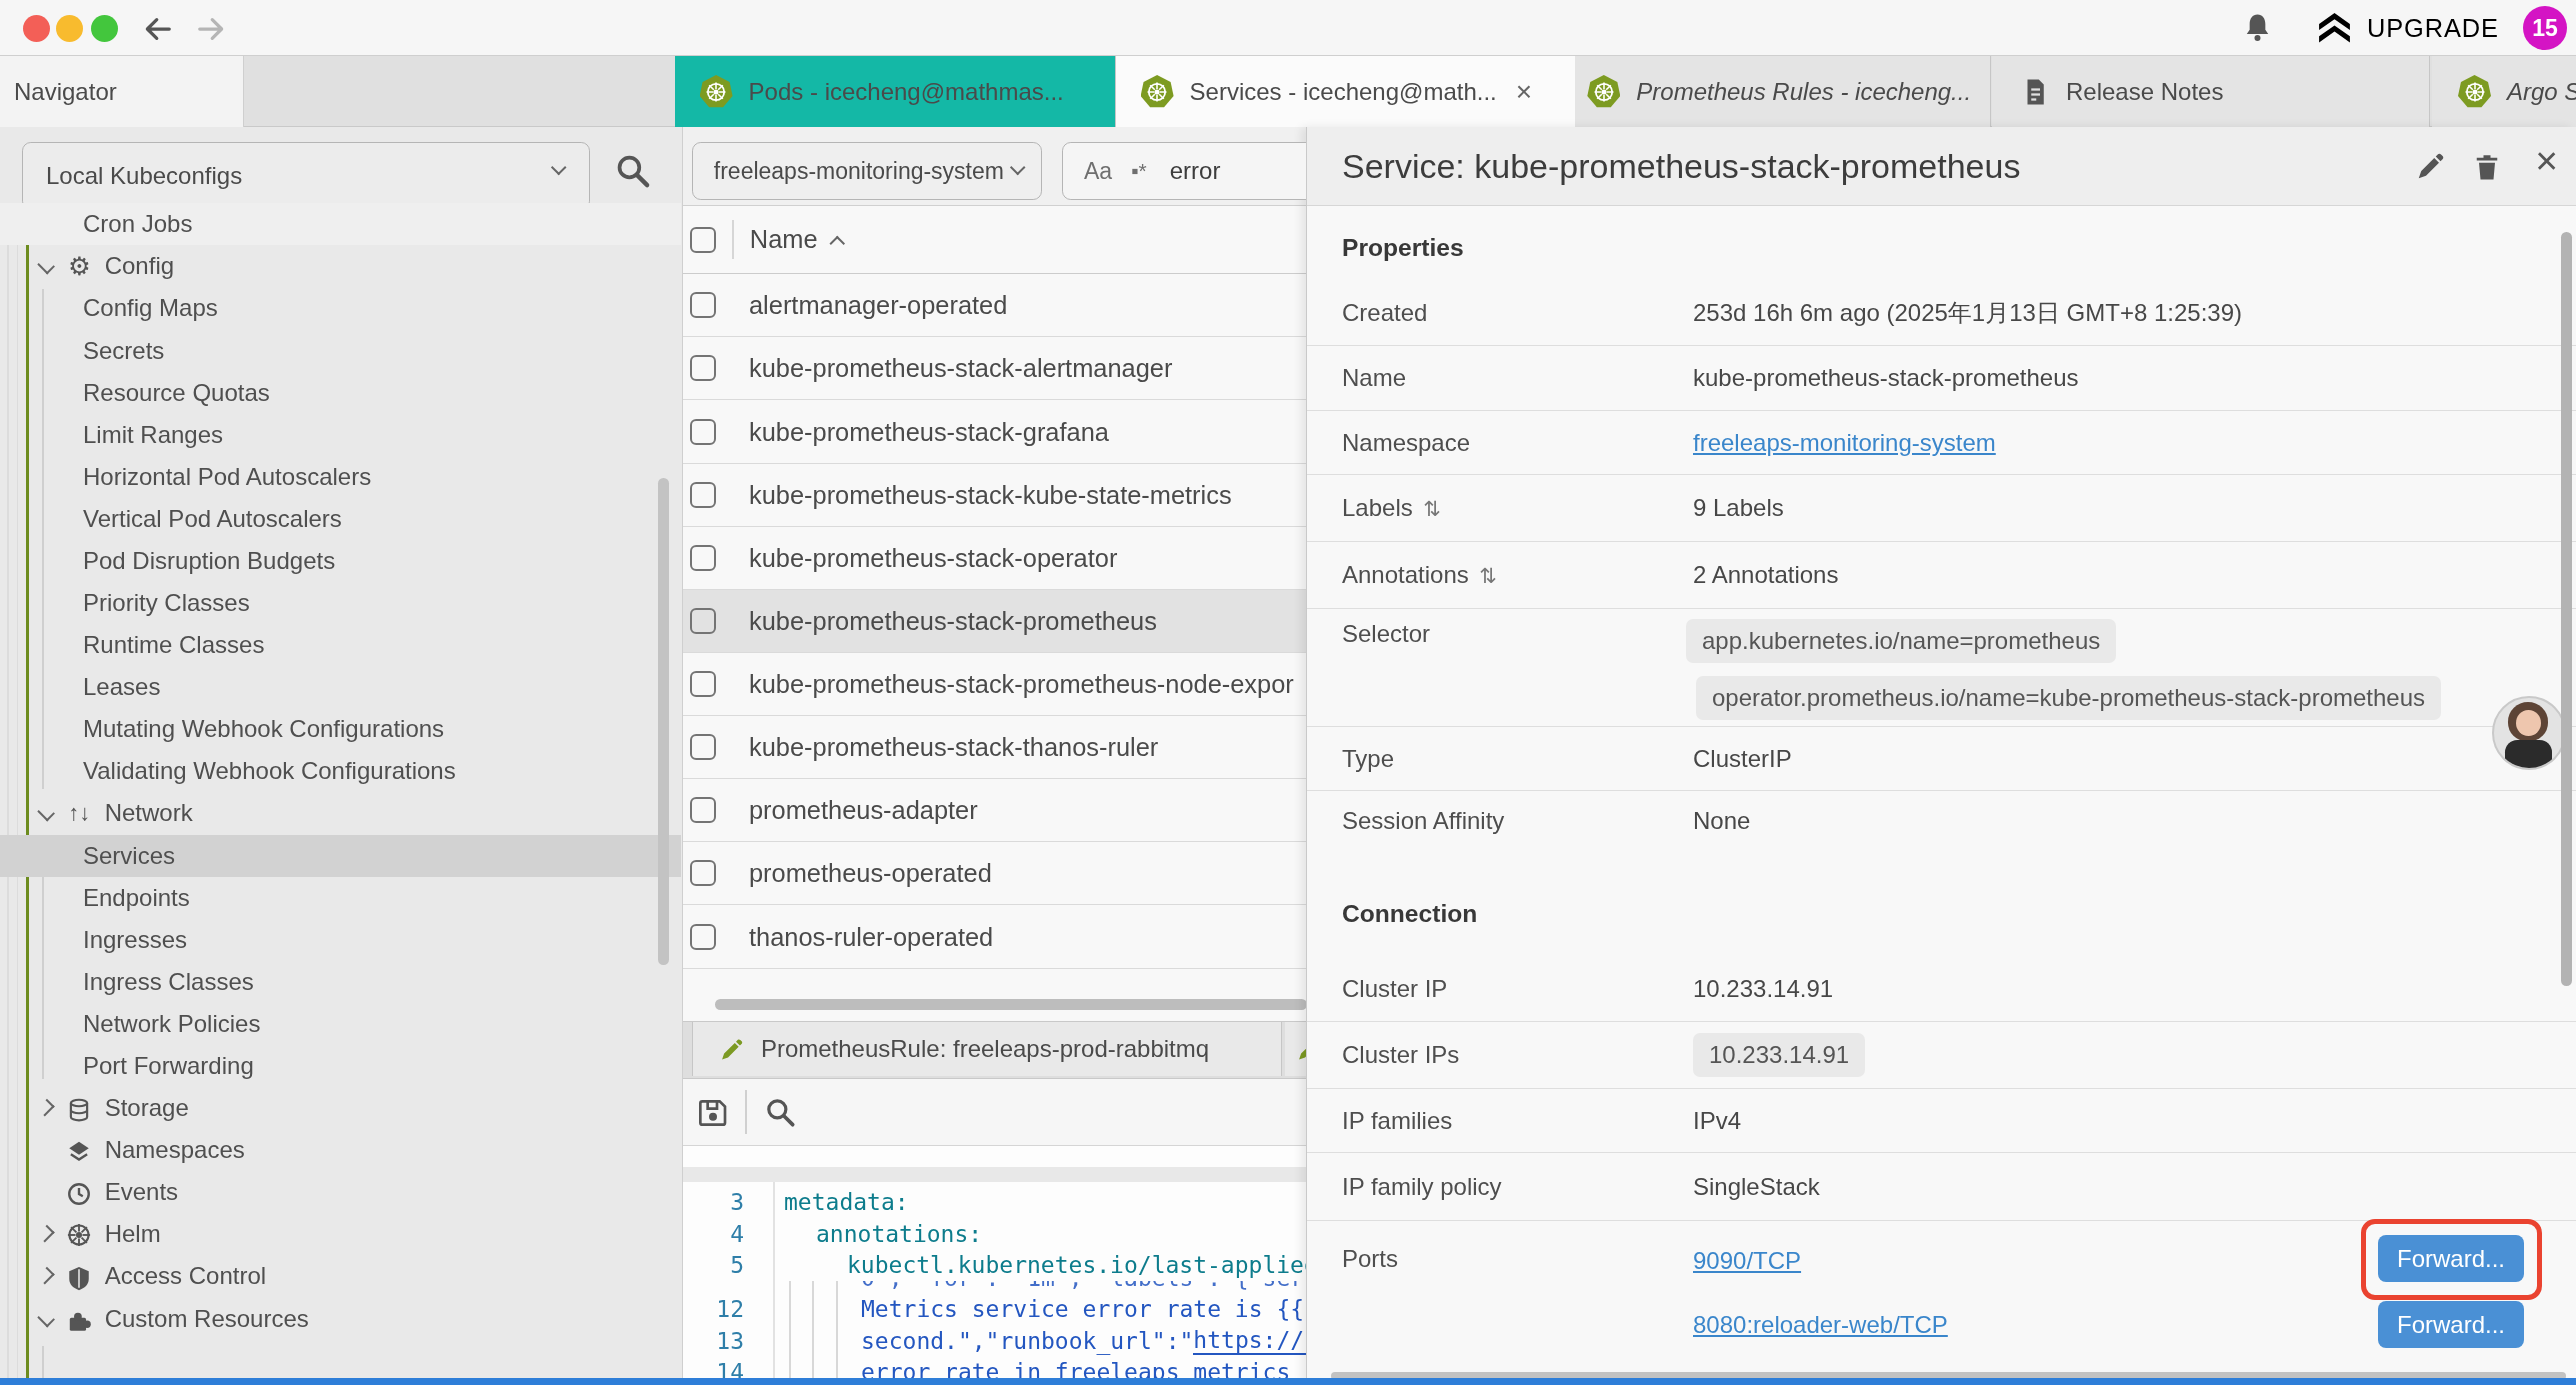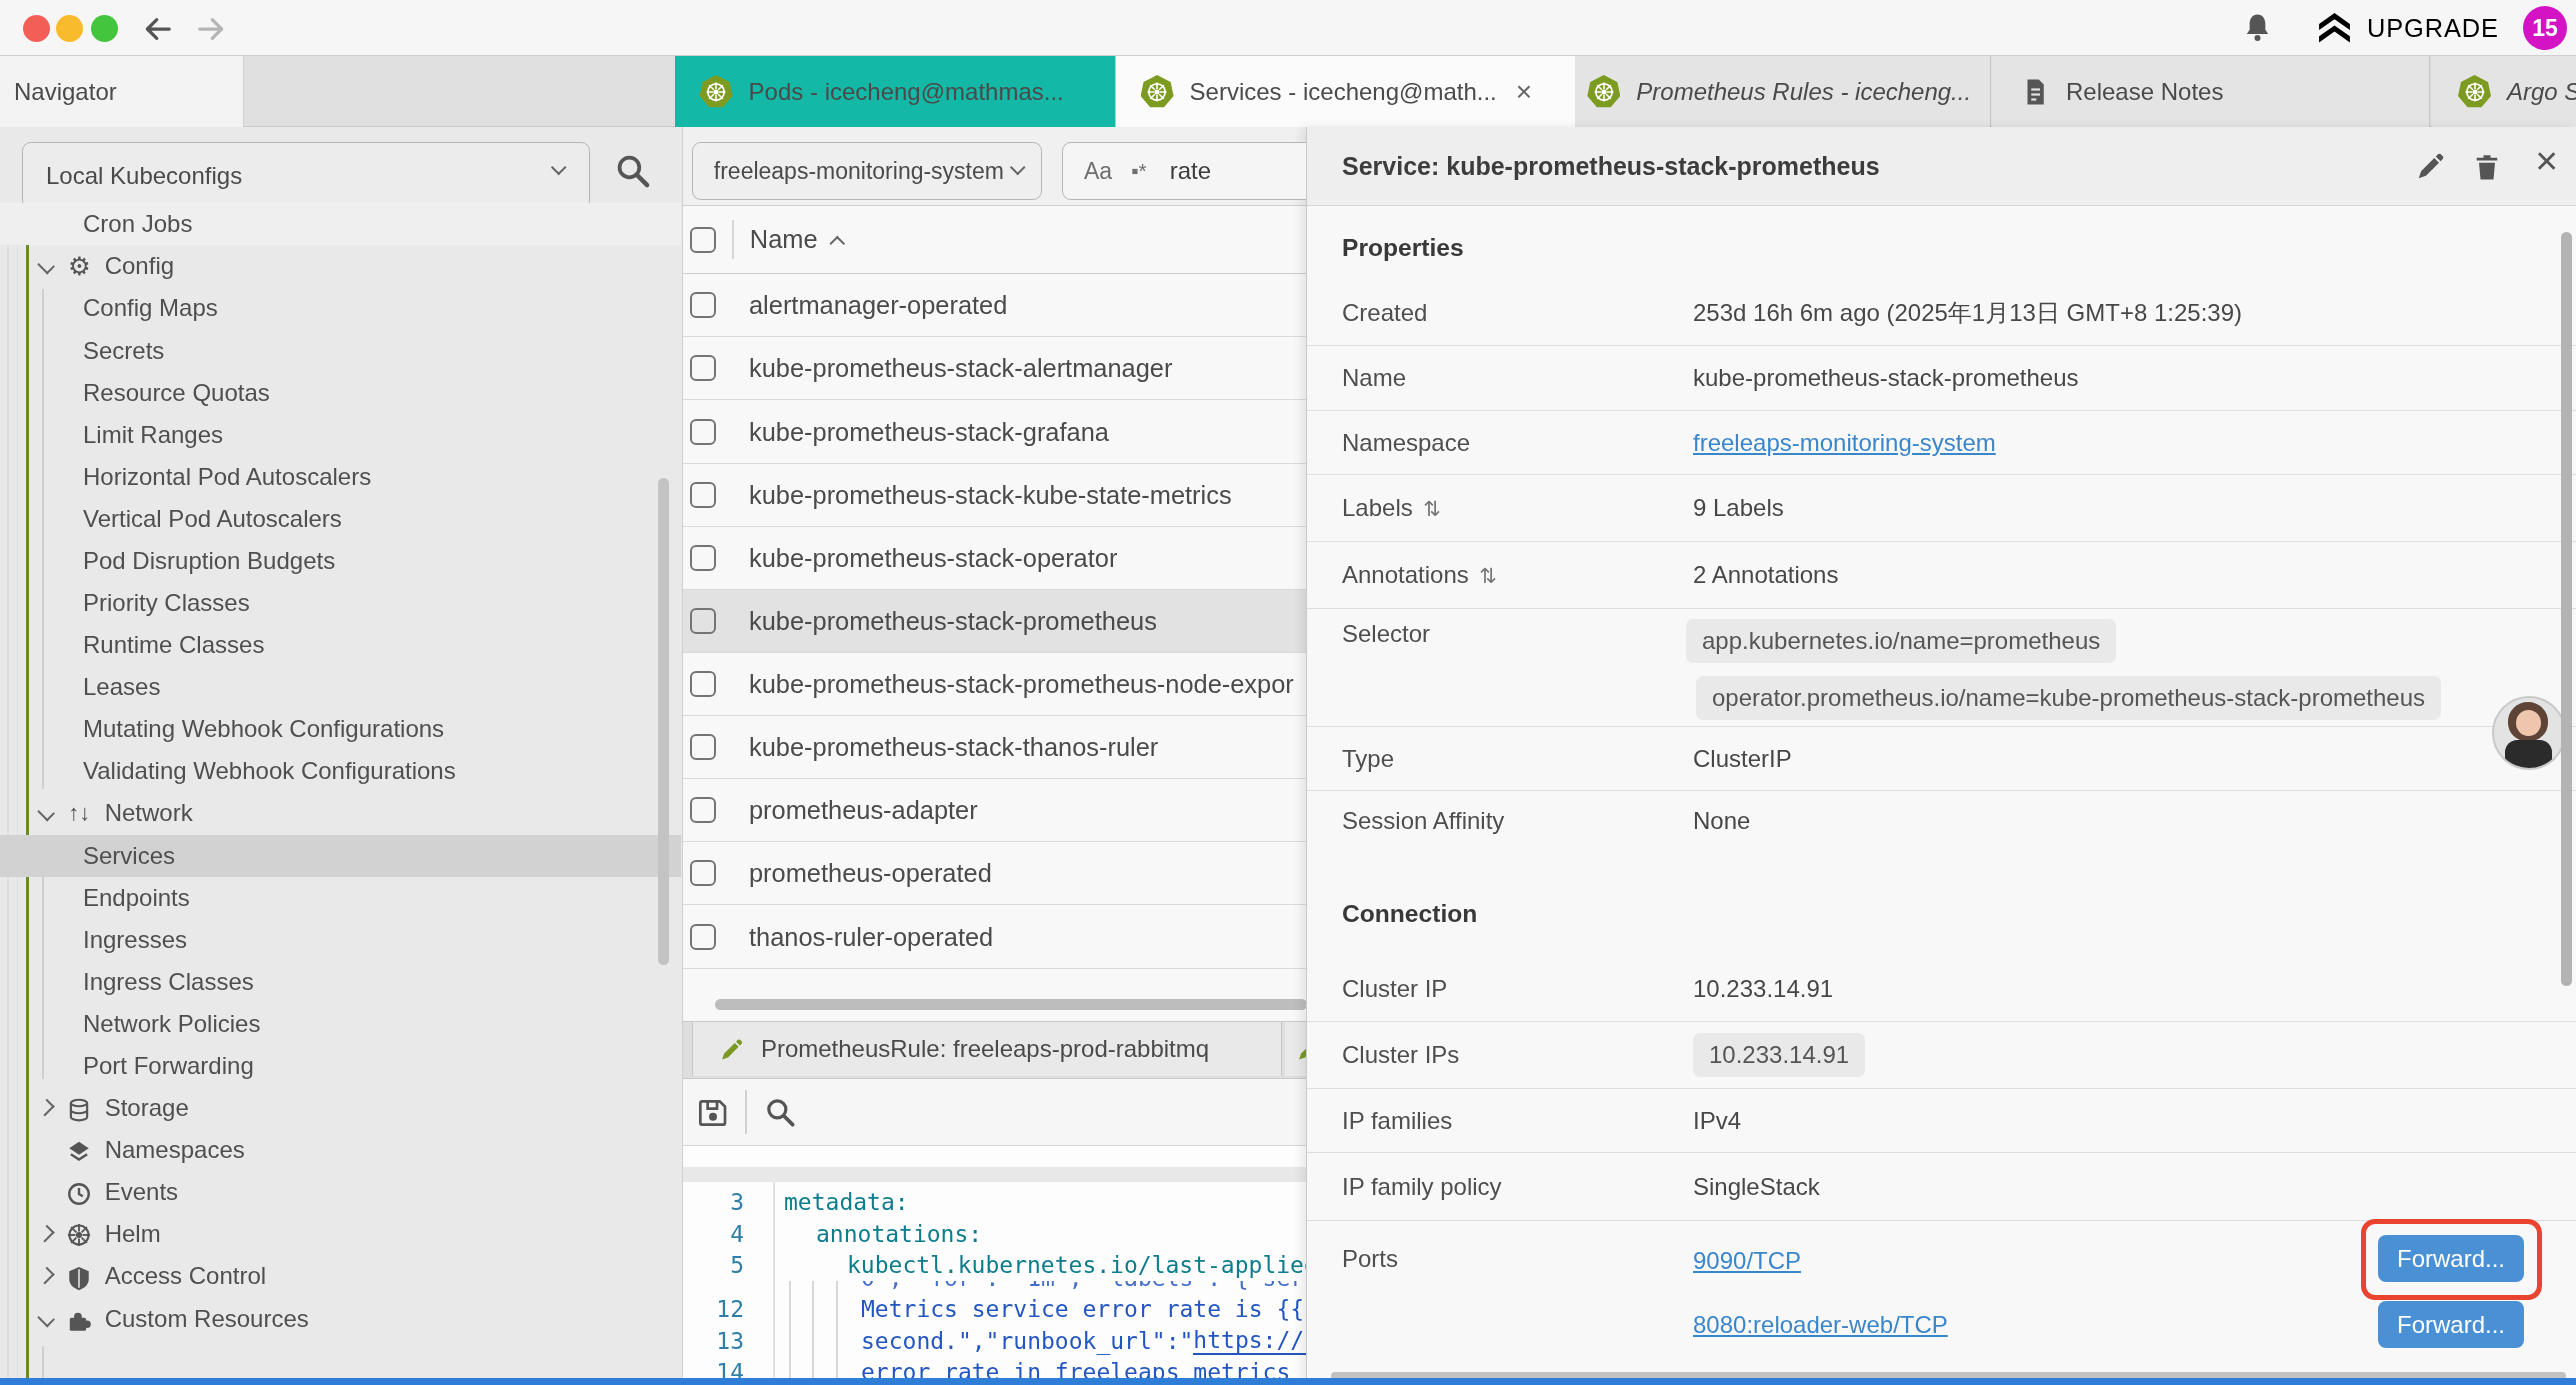--- a/index.html
+++ b/index.html
@@ -354,21 +354,21 @@
 
 <section class="listpanel">
   <div class="filterstrip"></div>
   <div class="selectbox" style="left:8.8px;top:15px;width:350px;height:58px;background:#efefef;z-index:2">
     <span style="margin-left:21px;color:#4a4a4a;font-size:23px;white-space:nowrap">freeleaps-monitoring-system</span>
     <span class="chev down" style="position:absolute;right:17.5px;top:19px"></span>
   </div>
   <div class="selectbox" style="left:379px;top:15px;width:263px;height:58px;background:#f5f5f5;z-index:2">
     <span style="margin-left:21px;color:#6f6f6f;font-size:23px">Aa</span>
     <span style="margin-left:19px;color:#6f6f6f;font-size:21px">▪*</span>
-    <span style="margin-left:23px;color:#3d3d3d">rate</span>
+    <span style="margin-left:23px;color:#3d3d3d">error</span>
   </div>
 
   <div class="lrow" style="top:79px;height:68px;border-bottom:1.8px solid #cccccc;background:#f8f8f8">
     <span class="cb" style="margin-left:7px"></span>
     <span style="width:1.8px;height:39px;background:#d6d6d6;margin-left:16px"></span>
     <span class="lname" style="margin-left:16px">Name</span>
     <span class="caret-up" style="margin-left:14px;margin-top:7px"></span>
   </div>
 
   <div class="lrow" style="top:147px">
@@ -475,21 +475,21 @@
     </div>
     <div class="eline" style="top:210px">
       <span class="lnum">14</span>
       <span class="estr" style="margin-left:117px">error rate in freeleaps metrics ser</span>
     </div>
   </div>
 </section>
 
 <section class="rightpanel">
   <div class="rphead">
-    <span style="margin-left:35px;font-weight:bold;font-size:25px;color:#3c3c3c">Service: kube-prometheus-stack-prometheus</span>
+    <span style="margin-left:35px;font-weight:normal;font-size:34px;color:#3c3c3c">Service: kube-prometheus-stack-prometheus</span>
     <span class="abs" style="right:132px;top:24.6px;color:#555"><svg class="ic" width="30" height="30" viewBox="0 0 34 34">
           <use href="#pencil"></use>
         </svg></span>
     <span class="abs" style="right:75px;top:24.6px;color:#555"><svg class="ic" width="30" height="30" viewBox="0 0 34 34">
           <use href="#trash"></use>
         </svg></span>
     <span class="abs" style="right:19px;top:12.3px;color:#555;font-size:39px">×</span>
   </div>
 
   <div class="sechead" style="top:107px">Properties</div>

